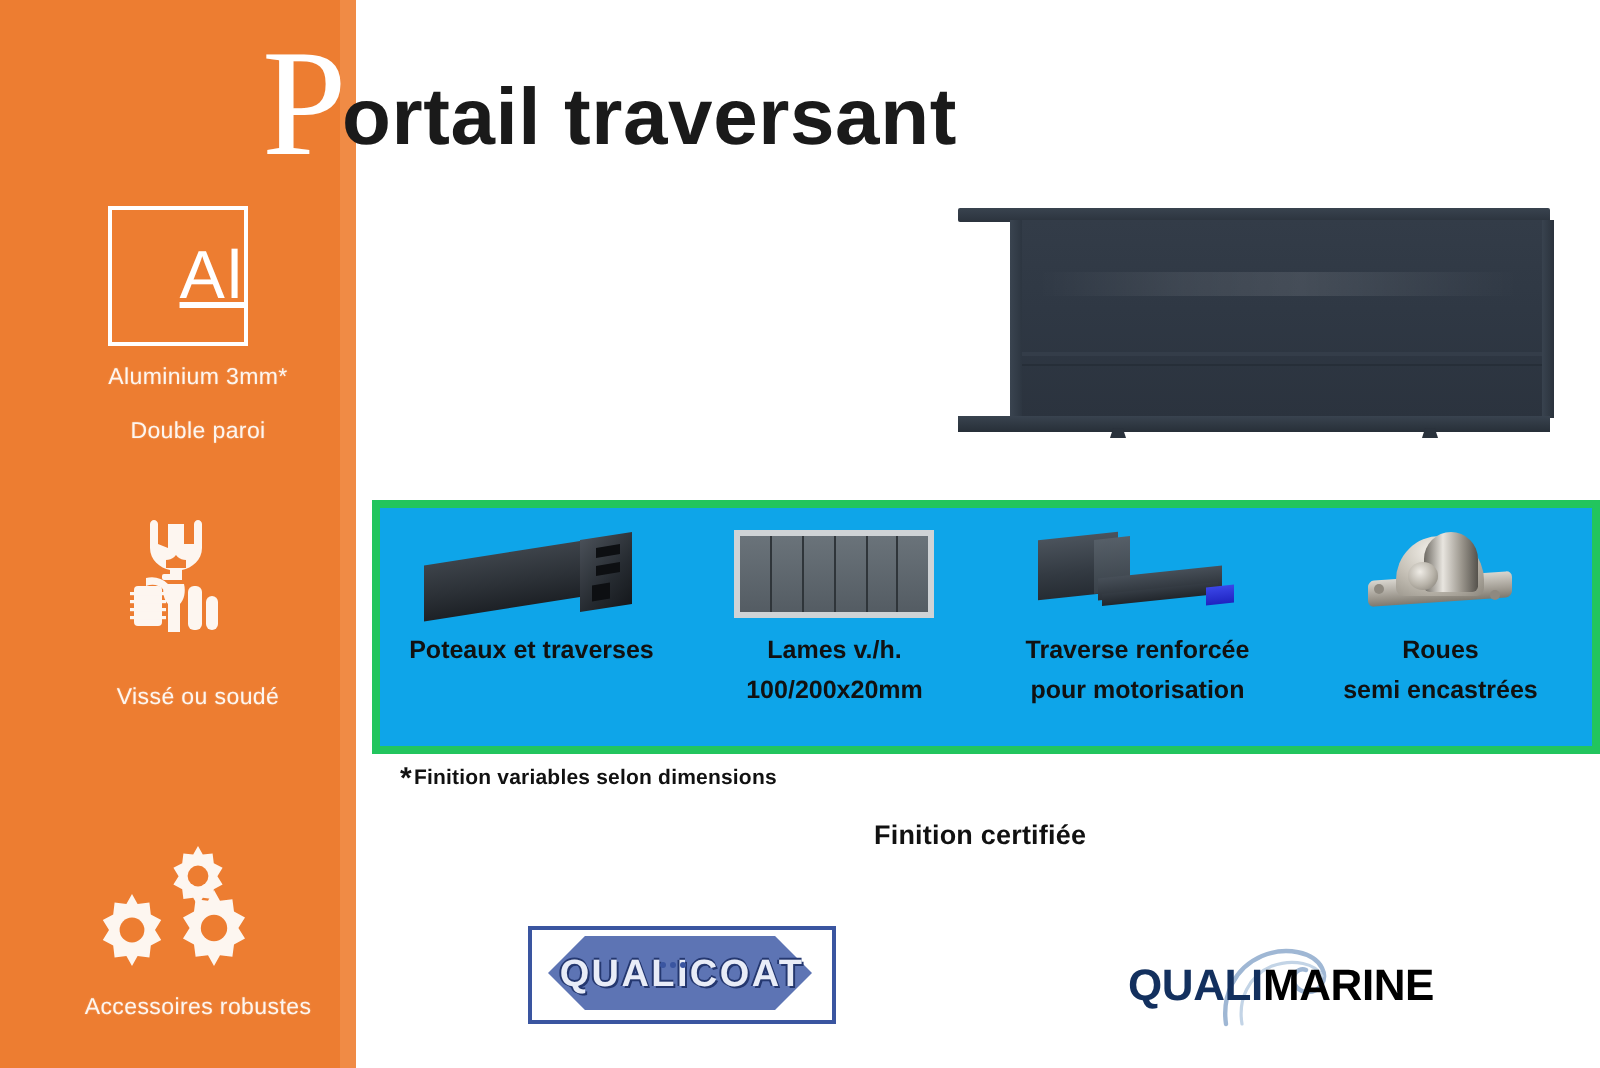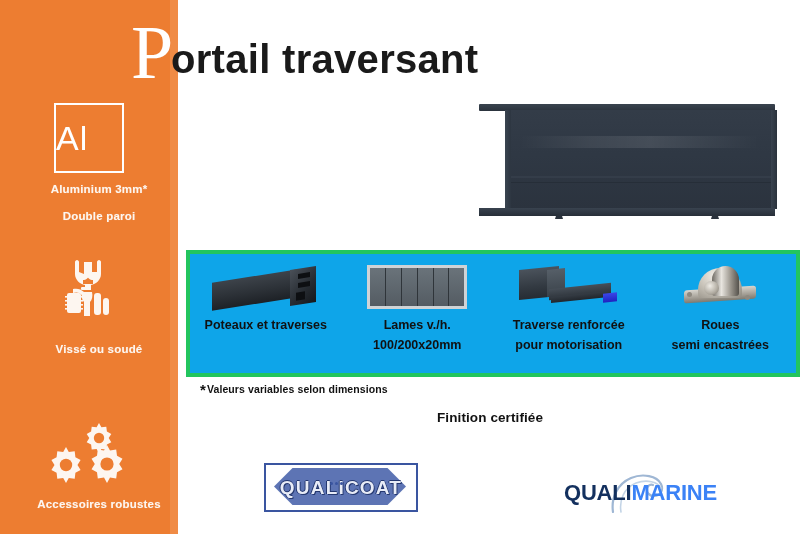--- a/index.html
+++ b/index.html
@@ -18,32 +18,32 @@
     background:#ED7D31;
   }
   .sidebar-stripe{
     position:absolute;left:170px;top:0;width:8px;height:534px;
     background:#F08B45;
   }
   .side-block{
     position:absolute;left:0;width:178px;text-align:center;color:#fff;
   }
   .side-label{
-    font-size:11.5px;font-weight:bold;letter-spacing:.2px;line-height:1.05;
+    font-size:11.5px;font-weight:normal;letter-spacing:.2px;line-height:1.05;
     color:#fdf6f0;
     text-shadow:0 0 1px rgba(255,255,255,.35);
     margin-left:20px;
   }
   .side-gap{height:15px;}
 
   
   .al-box{
     width:66px;height:66px;margin:0 auto 10px auto;
     border:2px solid #ffffff;
-    display:flex;align-items:center;justify-content:flex-start;
+    display:flex;align-items:center;justify-content:flex-end;text-decoration:underline;
   }
   .al-text{
     font-family:"Liberation Sans", sans-serif;
     font-size:34px;color:#fff;font-weight:300;letter-spacing:1px;
     line-height:1;
   }
 
   
   .icon-wrap{width:178px;height:62px;display:flex;align-items:center;justify-content:center;margin-bottom:8px;}
 
@@ -233,21 +233,21 @@
   .qualimarine{
     position:absolute;left:559px;top:466px;width:160px;height:44px;
   }
   .qm-swirl{position:absolute;left:48px;top:-8px;width:76px;height:56px;}
   .qm-text{
     position:absolute;left:5px;top:14px;
     font-family:"Liberation Sans", sans-serif;
     font-size:22px;font-weight:bold;letter-spacing:-.2px;
   }
   .qm-a{color:#13305e;}
-  .qm-b{color:#3b82f6;}
+  .qm-b{color:#000000;}
 
   
   .wicon svg{display:block;}
 </style>
 </head>
 <body>
 
 <div class="page">
 
   <div class="sidebar">
@@ -376,21 +376,21 @@
           <div class="wheel-bolt r"></div>
         </div>
       </div>
       <div class="spec-t1">Roues</div>
       <div class="spec-t2">semi encastrées</div>
     </div>
 
   </div>
 
   <div class="footnote">
-    <span class="star">*</span><span>Valeurs variables selon dimensions</span>
+    <span class="star">*</span><span>Finition variables selon dimensions</span>
   </div>
 
   <div class="finition">Finition certifiée</div>
 
   <div class="qualicoat">
     <div class="qc-diamond"></div>
     <div class="qc-dots"><i></i><i></i><i></i></div>
     <div class="qc-text">QUALICOAT</div>
   </div>
 

